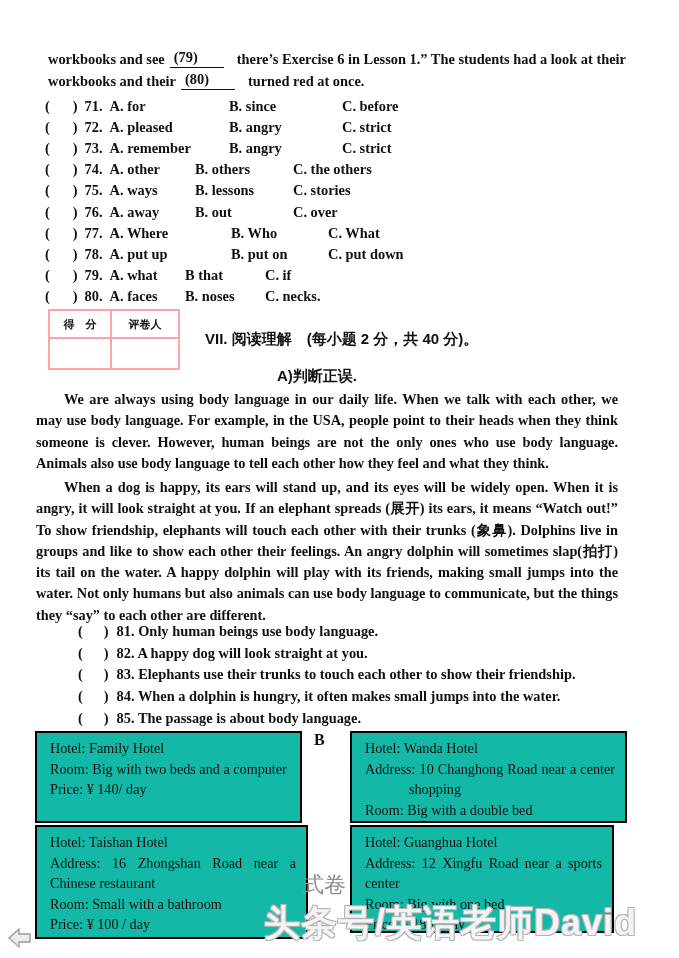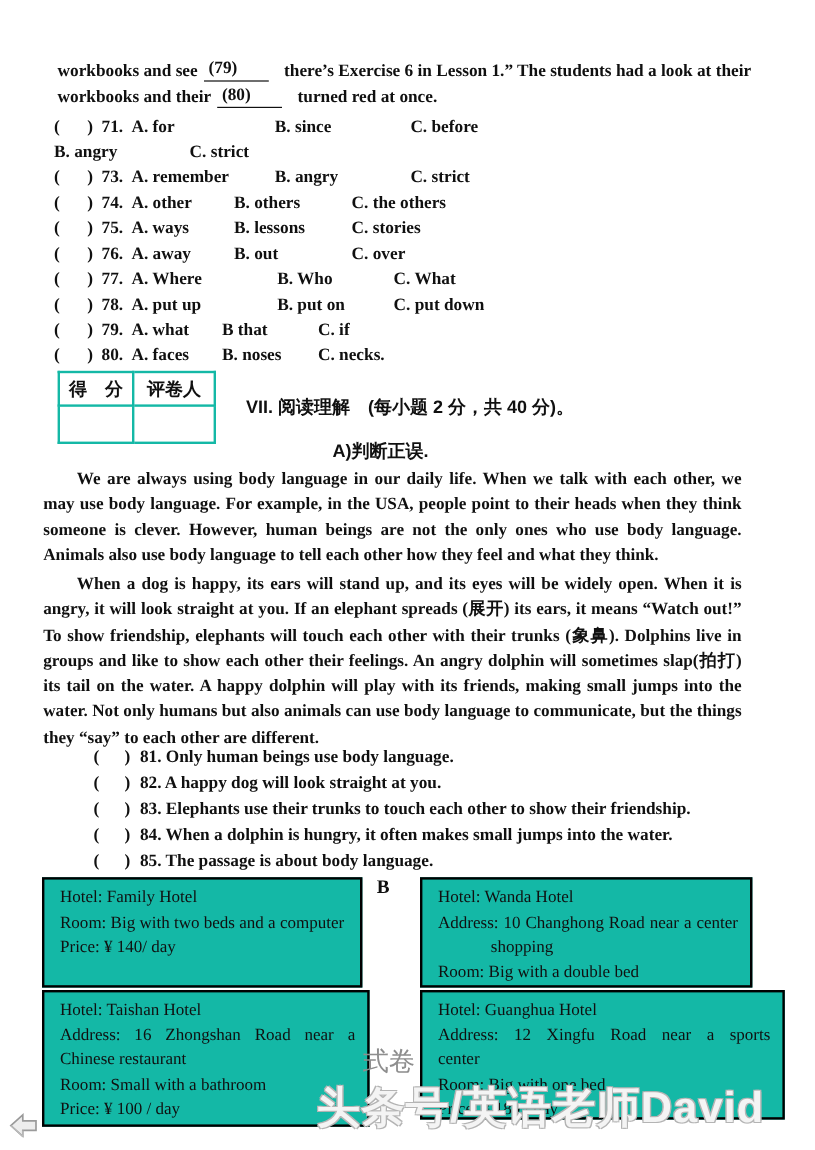--- a/index.html
+++ b/index.html
@@ -24,21 +24,21 @@
   .mcq-row .c1,.mcq-row .c2 { flex:none; }
   .g1 .c1{width:184px} .g1 .c2{width:113px}
   .g2 .c1{width:150px} .g2 .c2{width:98px}
   .g3 .c1{width:186px} .g3 .c2{width:97px}
   .g4 .c1{width:140px} .g4 .c2{width:80px}
   .paren-gap { display:inline-block; width:23px; }
   .qnum { margin:0 7px; }
 
   
   .score-table { position:absolute; left:48px; top:309px; border-collapse:collapse; }
-  .score-table td { border:2px solid #14b8a6; font-weight:bold; font-size:15px;
+  .score-table td { border:2px solid #fca5a5; font-weight:bold; font-size:11px;
     text-align:center; vertical-align:middle;
     font-family:"Liberation Sans","DejaVu Sans",sans-serif; }
   .score-table .col-a { width:62px; } .score-table .col-b { width:68px; }
   .st-r1 td { height:28px; } .st-r2 td { height:31px; }
 
   .vii-heading { position:absolute; left:205px; top:330px; font-weight:bold; font-size:15px;
     font-family:"Liberation Sans","DejaVu Sans",sans-serif; }
   .part-a-heading { position:absolute; left:277px; top:367px; font-weight:bold; font-size:15px;
     font-family:"Liberation Sans","DejaVu Sans",sans-serif; }
 
@@ -54,21 +54,21 @@
   .tf-text { margin-left:8px; }
 
   .b-label { position:absolute; left:314px; top:731px; font-weight:bold; font-size:16px; }
 
   
   .hotel-box { position:absolute; border:2px solid #000; background:#14b8a6;
     padding:5px 10px 0 13px; font-size:14.2px; line-height:20.6px; }
   .box-family   { left:35px;  top:731px; width:267px; height:92px; }
   .box-wanda    { left:350px; top:731px; width:277px; height:92px; }
   .box-taishan  { left:35px;  top:825px; width:273px; height:114px; }
-  .box-guanghua { left:350px; top:825px; width:304px; height:108px; }
+  .box-guanghua { left:350px; top:825px; width:264px; height:108px; }
   .stretch { text-align:justify; text-align-last:justify; }
   .indent2 { margin-left:44px; }
   .hotel-box div:empty { display:none; }
 
   
   .wm-main { position:absolute; left:264px; top:899px; white-space:nowrap;
     font-size:36px; font-weight:bold; letter-spacing:1px; color:#f4f4f4;
     font-family:"Liberation Sans","DejaVu Sans",sans-serif;
     text-shadow:1px 1px 0 #b4b4b4,-1px -1px 0 #b4b4b4,1px -1px 0 #b4b4b4,-1px 1px 0 #b4b4b4; }
   .wm-faint { position:absolute; left:302px; top:870px; font-size:22px; color:#8e8e8e;
@@ -98,20 +98,21 @@
 
   <div class="mcq">
 
       <div class="mcq-row g1">
         <span class="c1"><span>(</span><span class="paren-gap"></span><span>)</span><span class="qnum">71.</span><span>A. for</span></span>
         <span class="c2">B. since</span>
         <span class="c3">C. before</span>
       </div>
 
       <div class="mcq-row g1">
+        <span class="c1"><span>(</span><span class="paren-gap"></span><span>)</span><span class="qnum">72.</span><span>A. pleased</span></span>
         <span class="c2">B. angry</span>
         <span class="c3">C. strict</span>
       </div>
 
       <div class="mcq-row g1">
         <span class="c1"><span>(</span><span class="paren-gap"></span><span>)</span><span class="qnum">73.</span><span>A. remember</span></span>
         <span class="c2">B. angry</span>
         <span class="c3">C. strict</span>
       </div>
 

